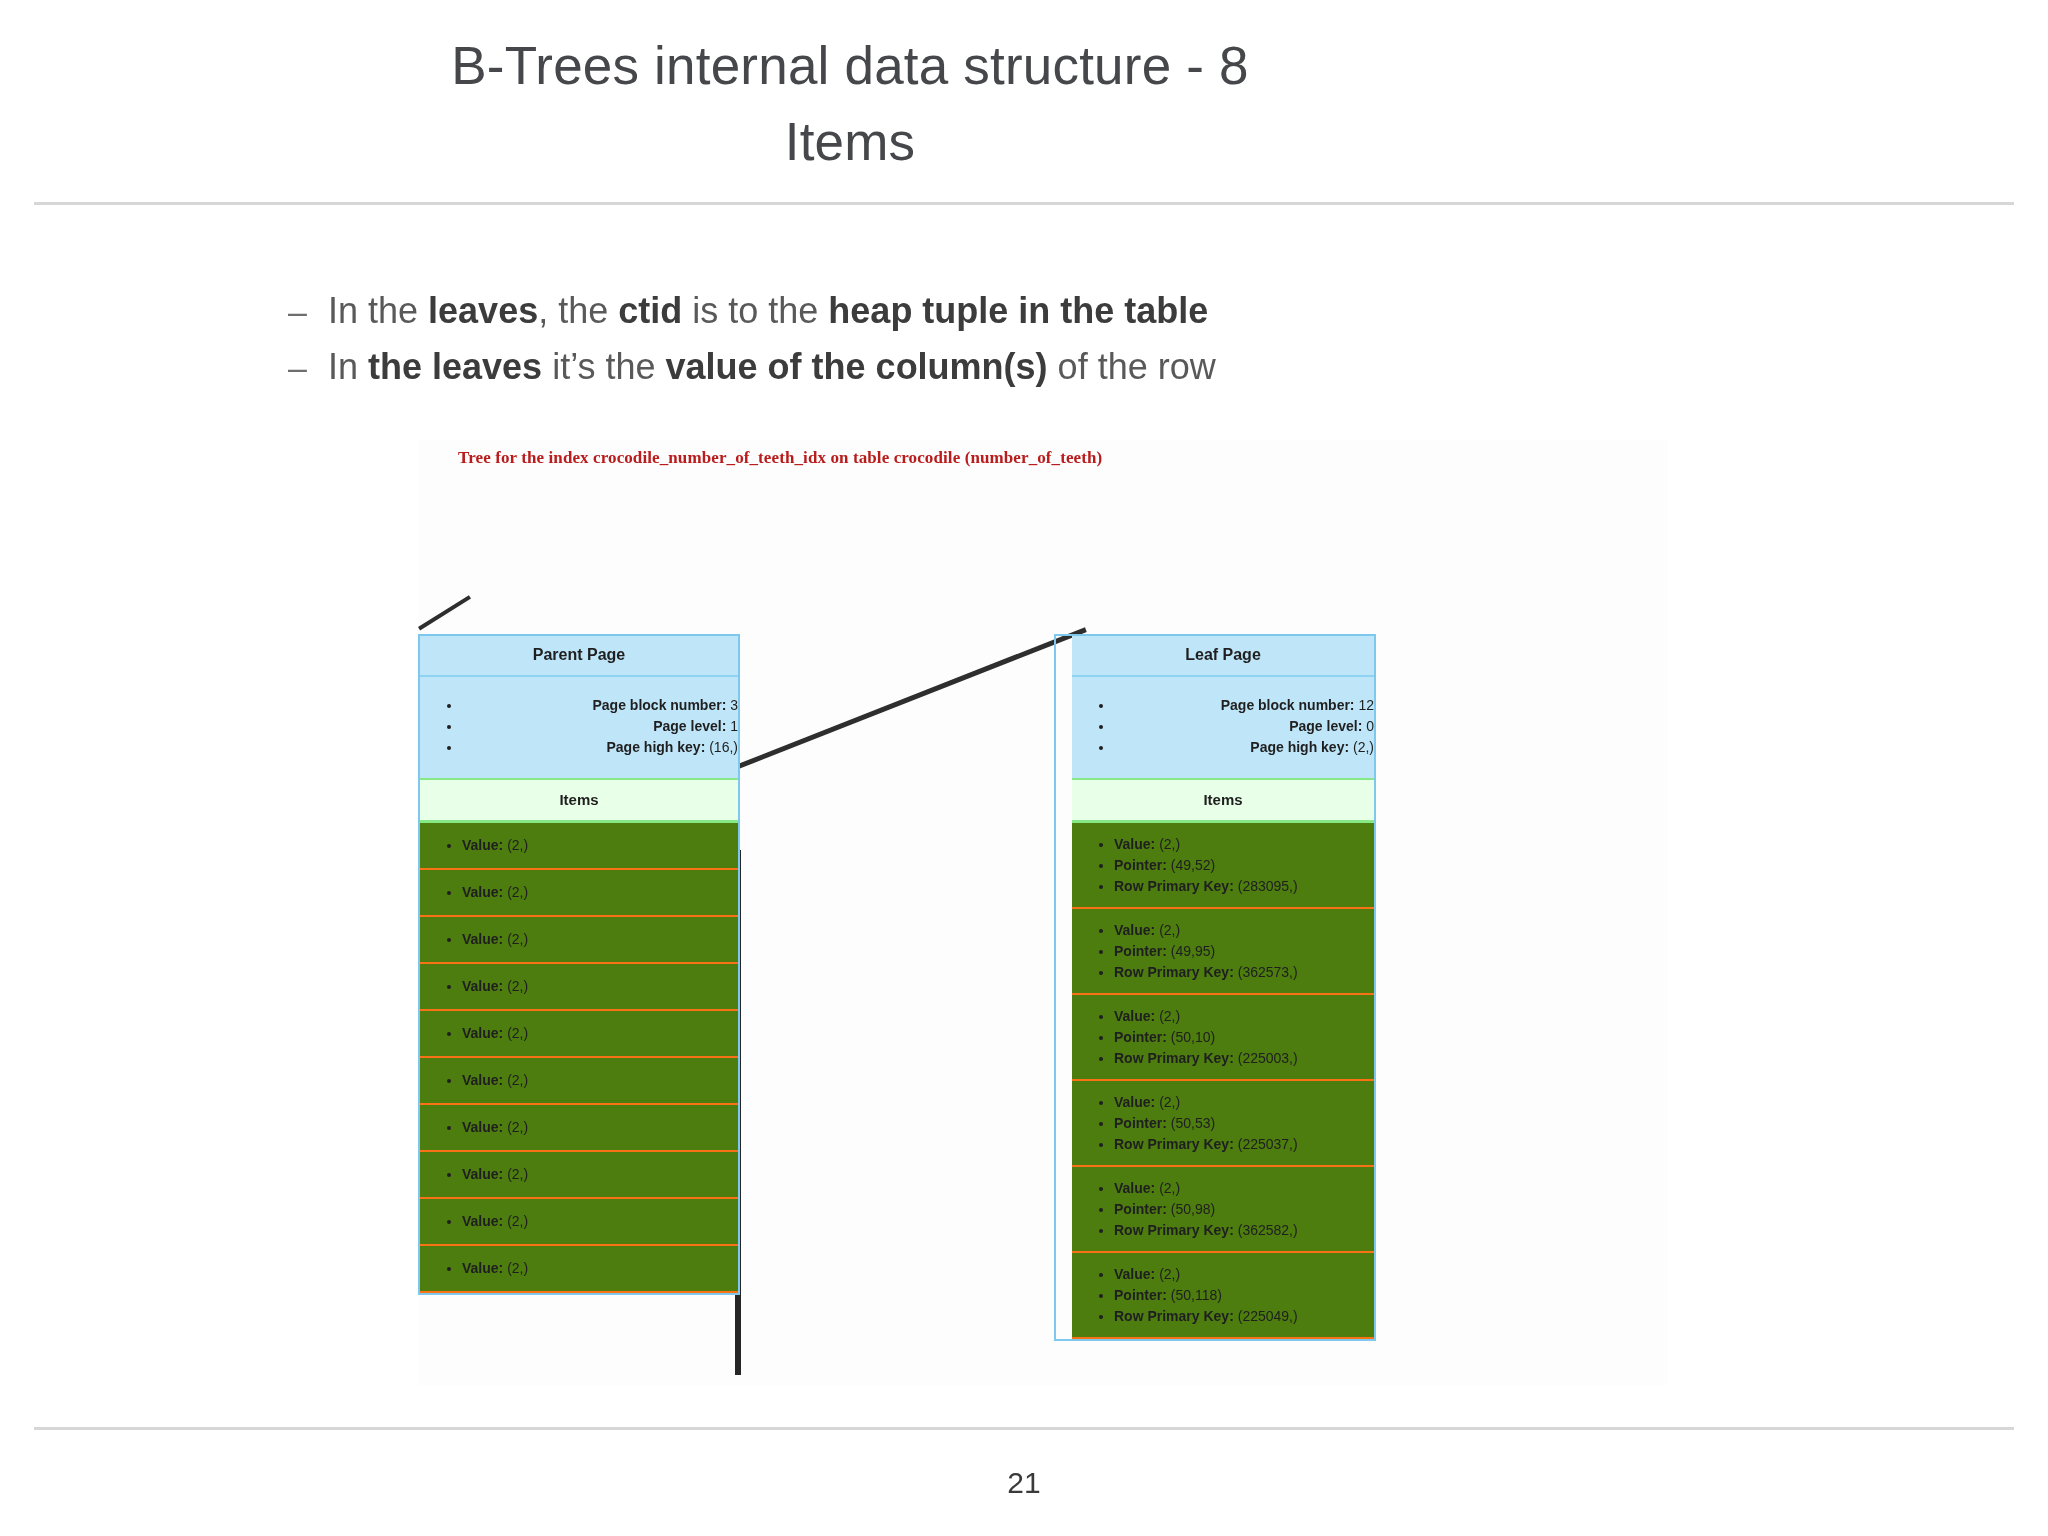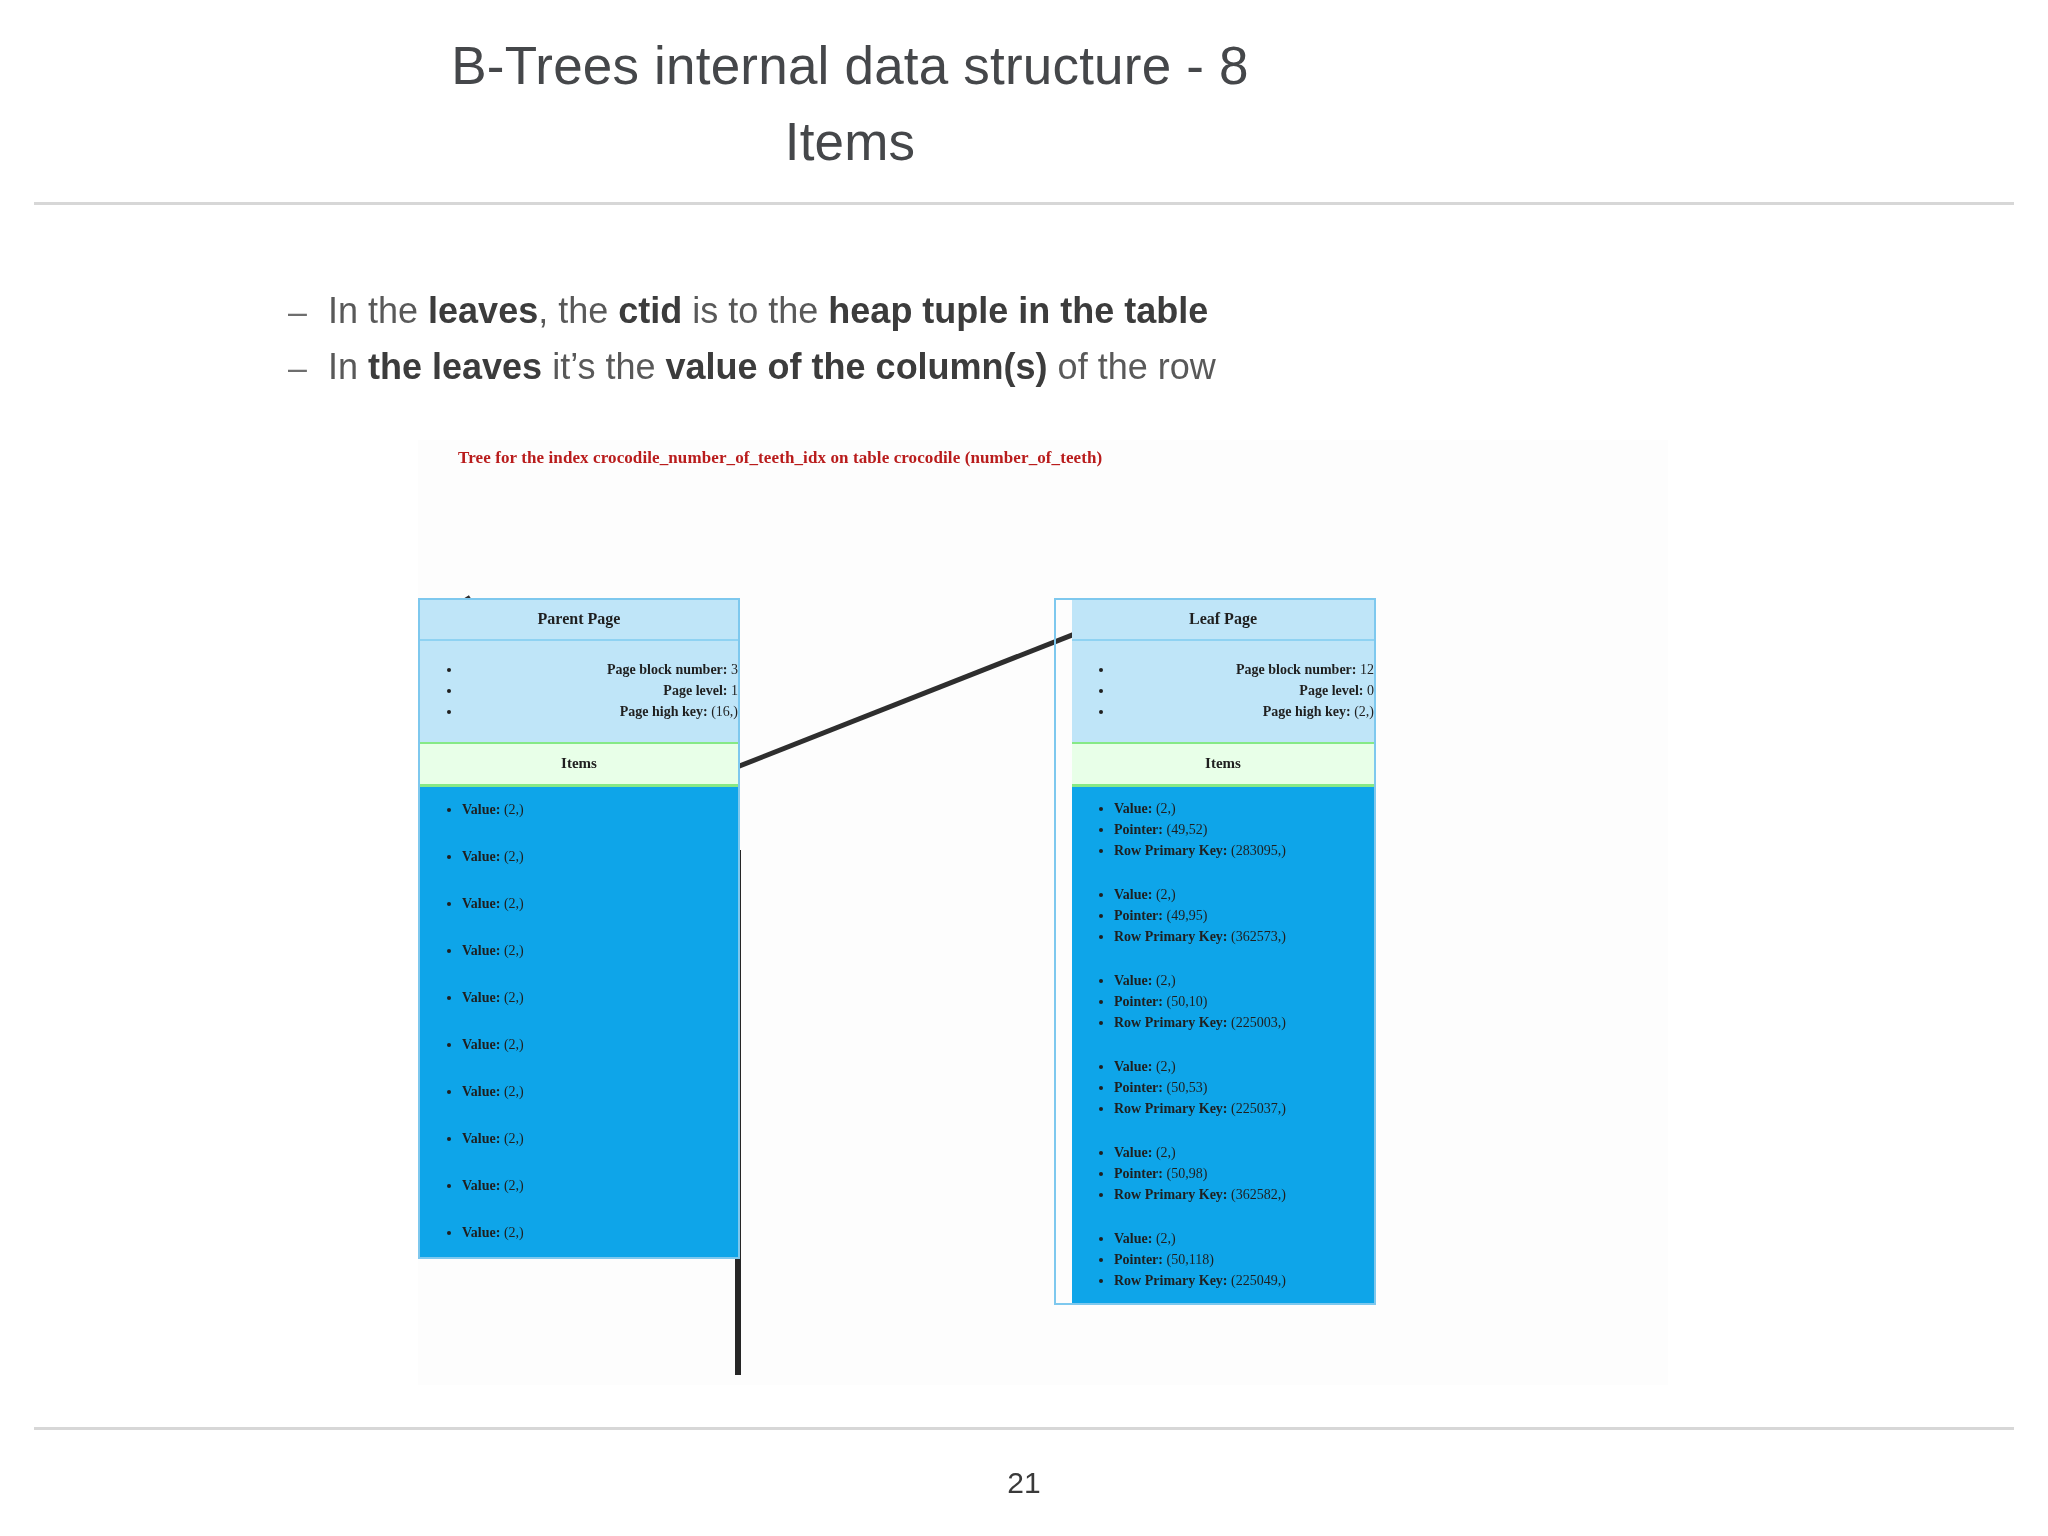--- a/index.html
+++ b/index.html
@@ -106,22 +106,23 @@
   .figure-canvas {
     position: absolute;
     inset: 0;
   }
 
   .page-box {
     position: absolute;
     width: 322px;
     box-sizing: border-box;
     border: 2px solid #7ec8ee;
-    font-family: Liberation Serif, serif;
+    font-family: Liberation Sans, sans-serif;
     color: #1f1f1f;
+    margin-top: 36px;
   }
   .page-parent { left: 0px;   top: 158px; }
   .page-leaf   { left: 636px; top: 158px; padding-left: 16px; }
 
   .page-title-cell {
     background: #bfe5f8;
     text-align: center;
     font-weight: 700;
     font-size: 16px;
     padding: 10px 0 11px 0;
@@ -149,22 +150,22 @@
     background: #e8ffe8;
     border-top: 2px solid #86e986;
     border-bottom: 3px solid #86e986;
     text-align: center;
     font-weight: 700;
     font-size: 15px;
     padding: 11px 0 12px 0;
   }
 
   .item-row {
-    background: #0ea5e9;
-    border-bottom: 2px solid #0ea5e9;
+    background: #4d7c0f;
+    border-bottom: 2px solid #f97316;
   }
   .item-row ul {
     margin: 0;
     padding-left: 42px;
     list-style: disc;
   }
   .item-row li {
     font-size: 14px;
     line-height: 21px;
     font-weight: 700;

